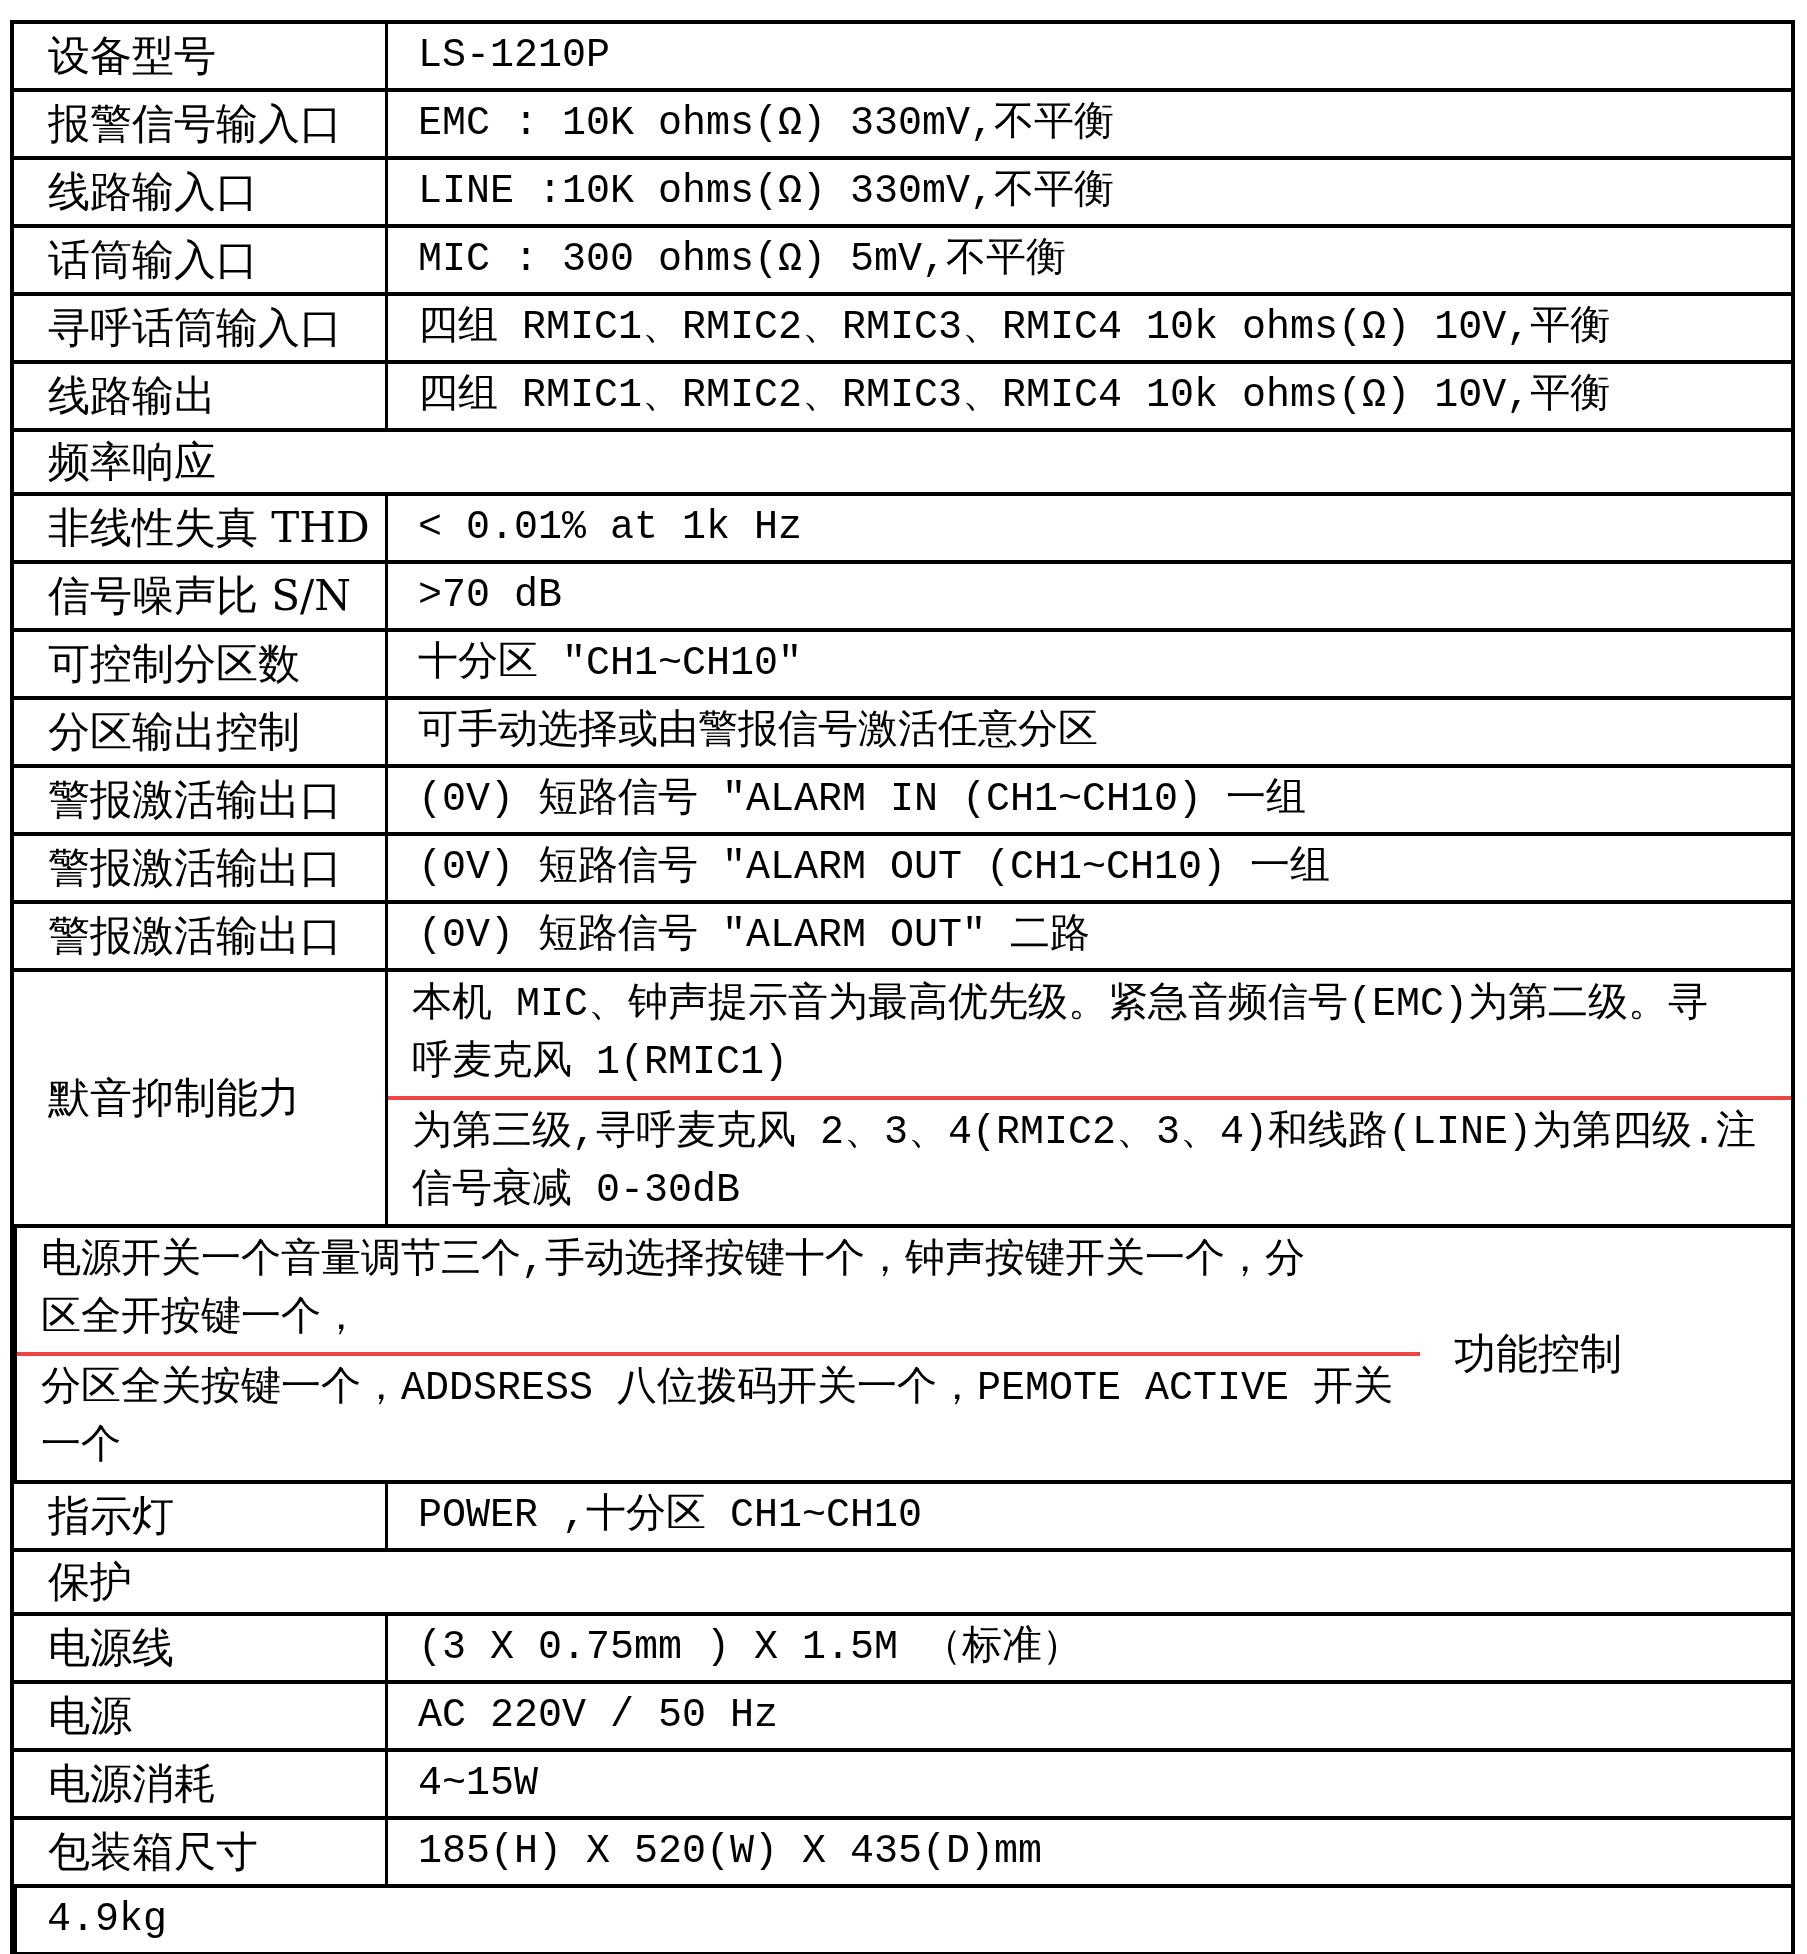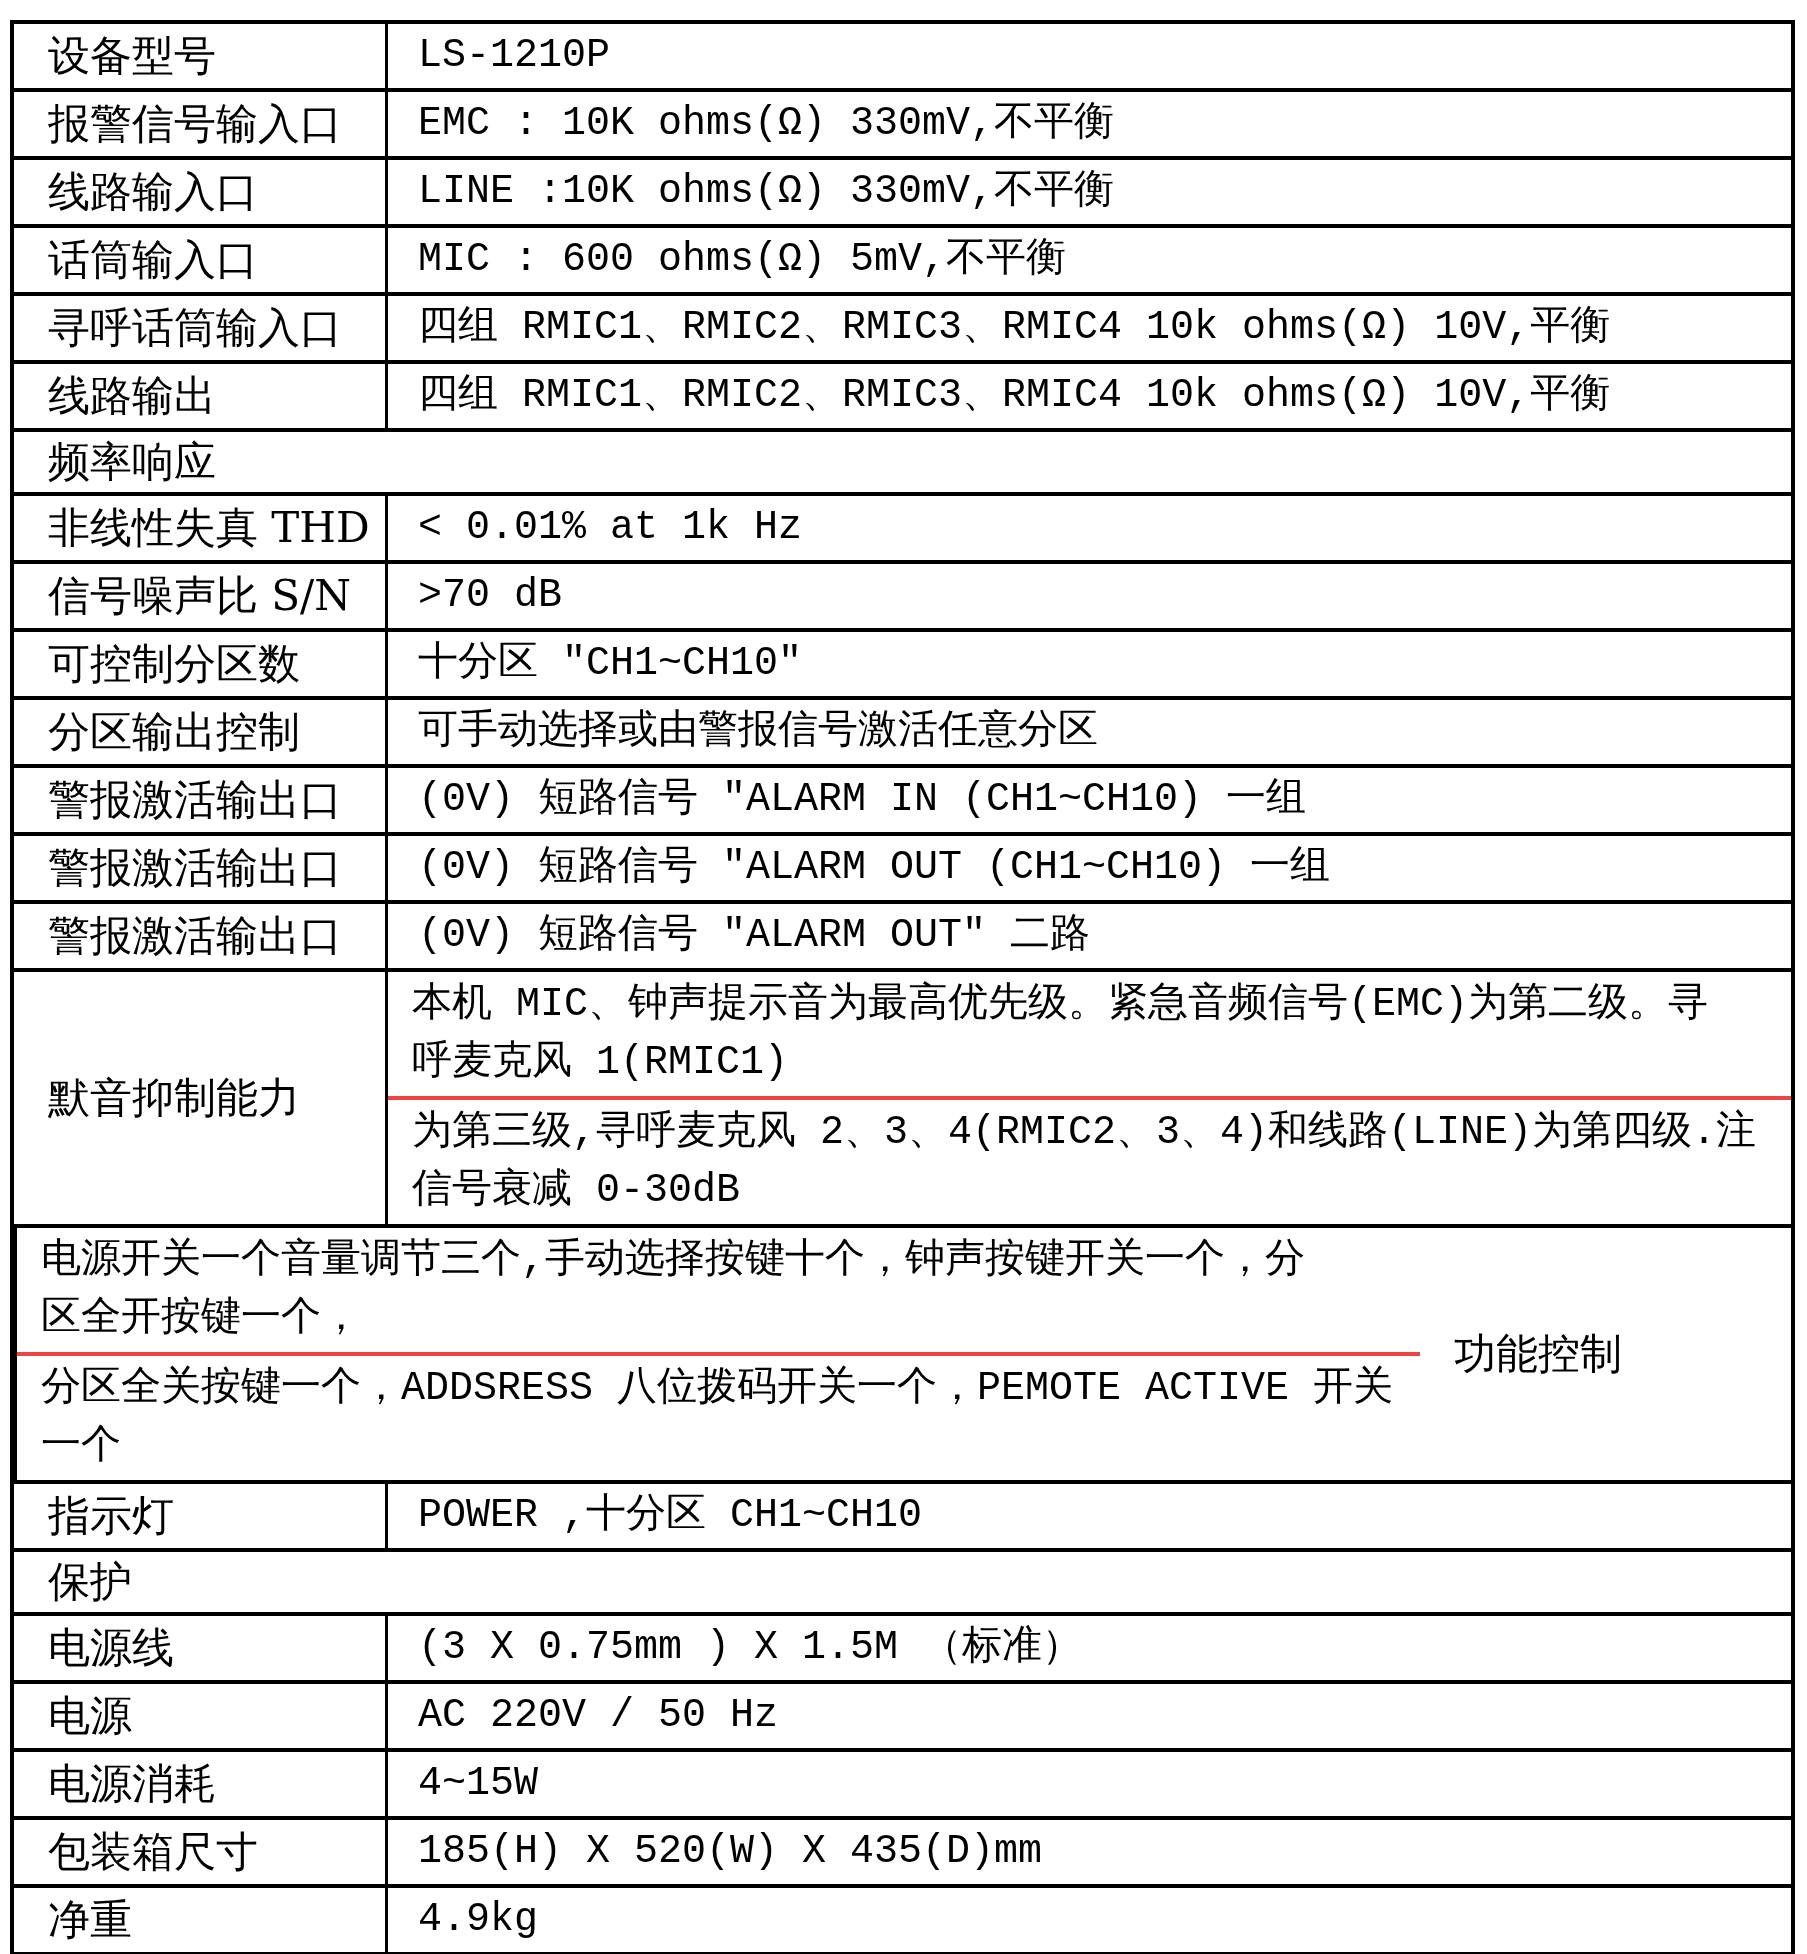--- a/index.html
+++ b/index.html
@@ -84,21 +84,21 @@
   <div class="row single">
     <div class="cell label">线路输入口</div>
     <div class="cell value">
       <div class="subcell">LINE :10K ohms(Ω) 330mV,不平衡</div>
     </div>
   </div>
 
   <div class="row single">
     <div class="cell label">话筒输入口</div>
     <div class="cell value">
-      <div class="subcell">MIC : 600 ohms(Ω) 5mV,不平衡</div>
+      <div class="subcell">MIC : 300 ohms(Ω) 5mV,不平衡</div>
     </div>
   </div>
 
   <div class="row single">
     <div class="cell label">寻呼话筒输入口</div>
     <div class="cell value">
       <div class="subcell">四组 RMIC1、RMIC2、RMIC3、RMIC4 10k ohms(Ω) 10V,平衡</div>
     </div>
   </div>
 
@@ -223,19 +223,18 @@
   </div>
 
   <div class="row single">
     <div class="cell label">包装箱尺寸</div>
     <div class="cell value">
       <div class="subcell">185(H) X 520(W) X 435(D)mm</div>
     </div>
   </div>
 
   <div class="row single">
-    <div class="cell label">净重</div>
     <div class="cell value">
       <div class="subcell">4.9kg</div>
     </div>
   </div>
 
 </div>
 
 </body></html>

